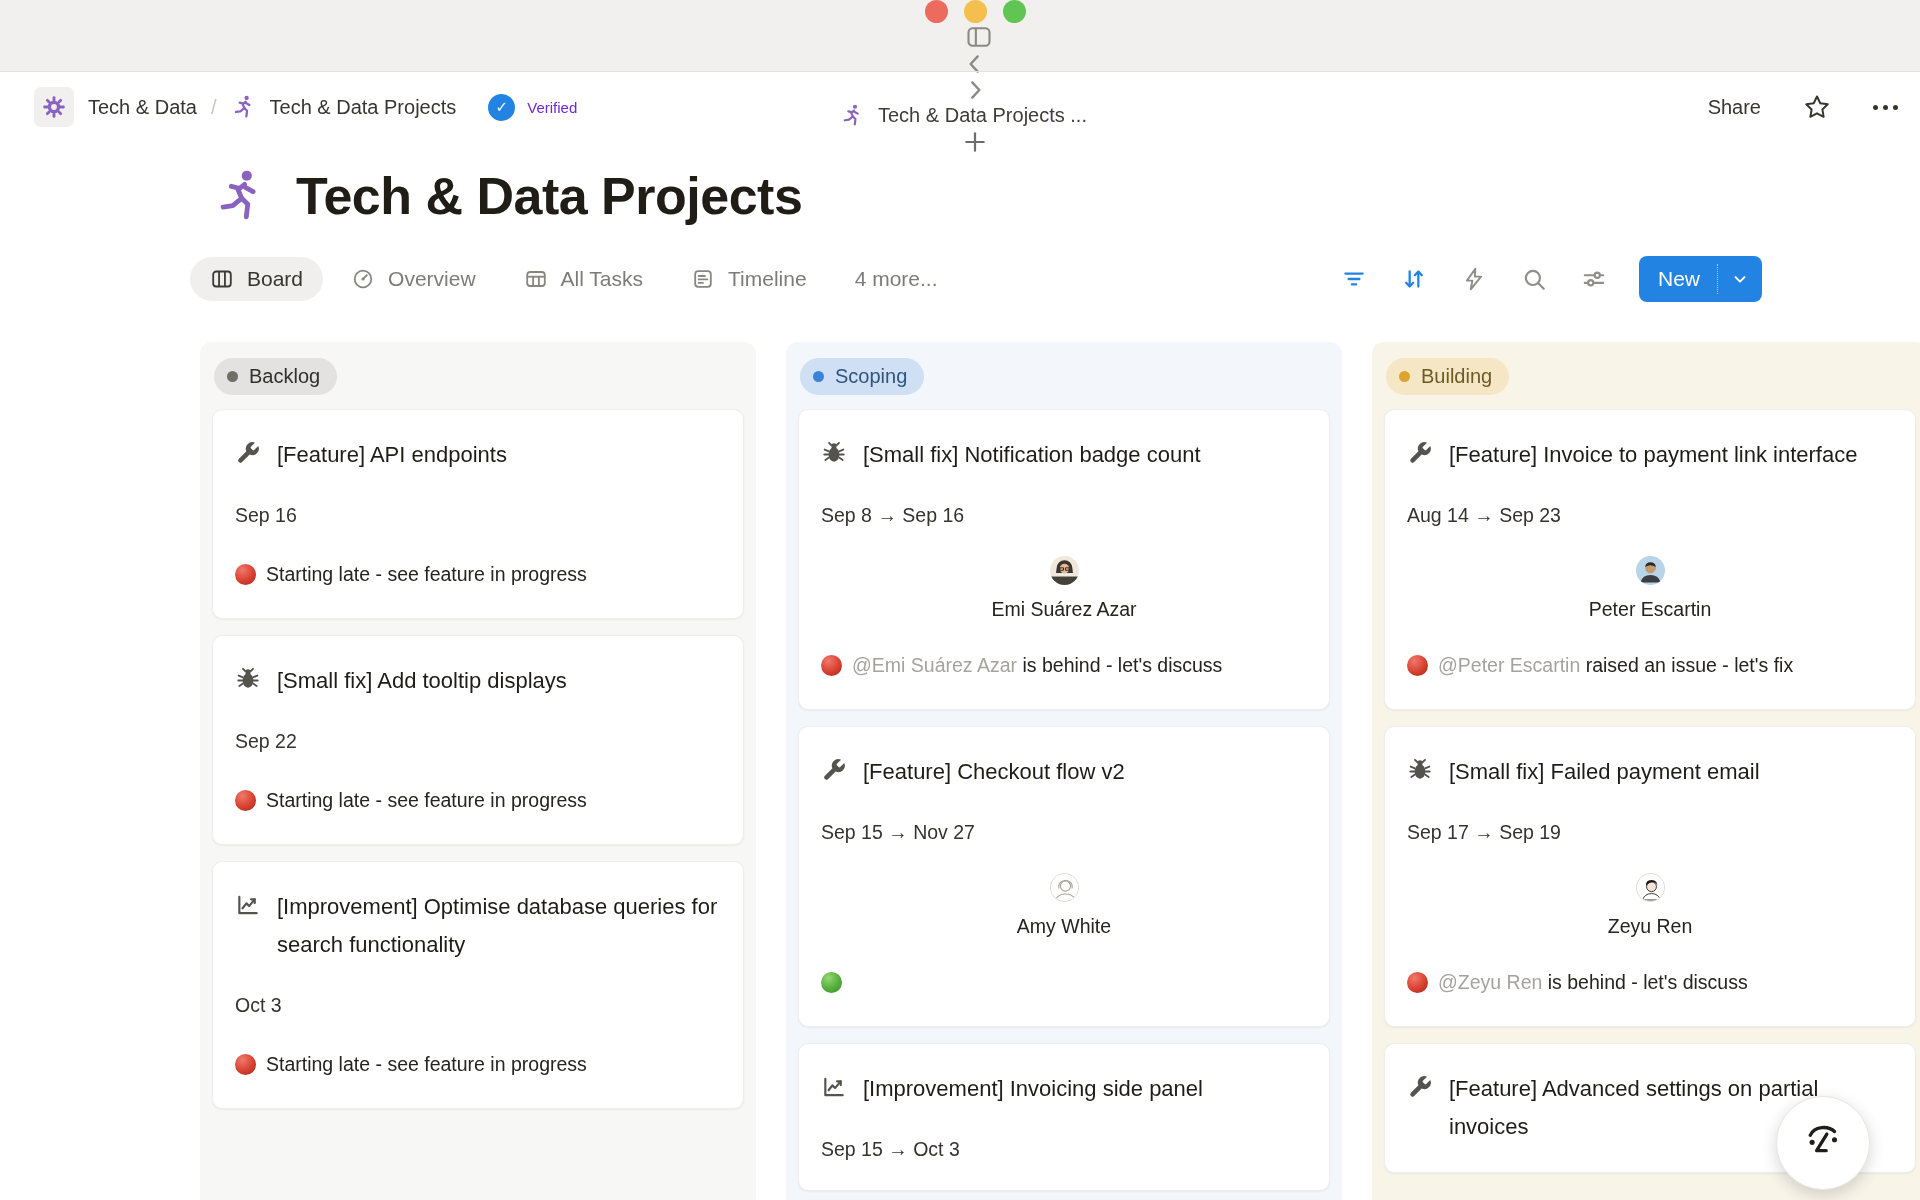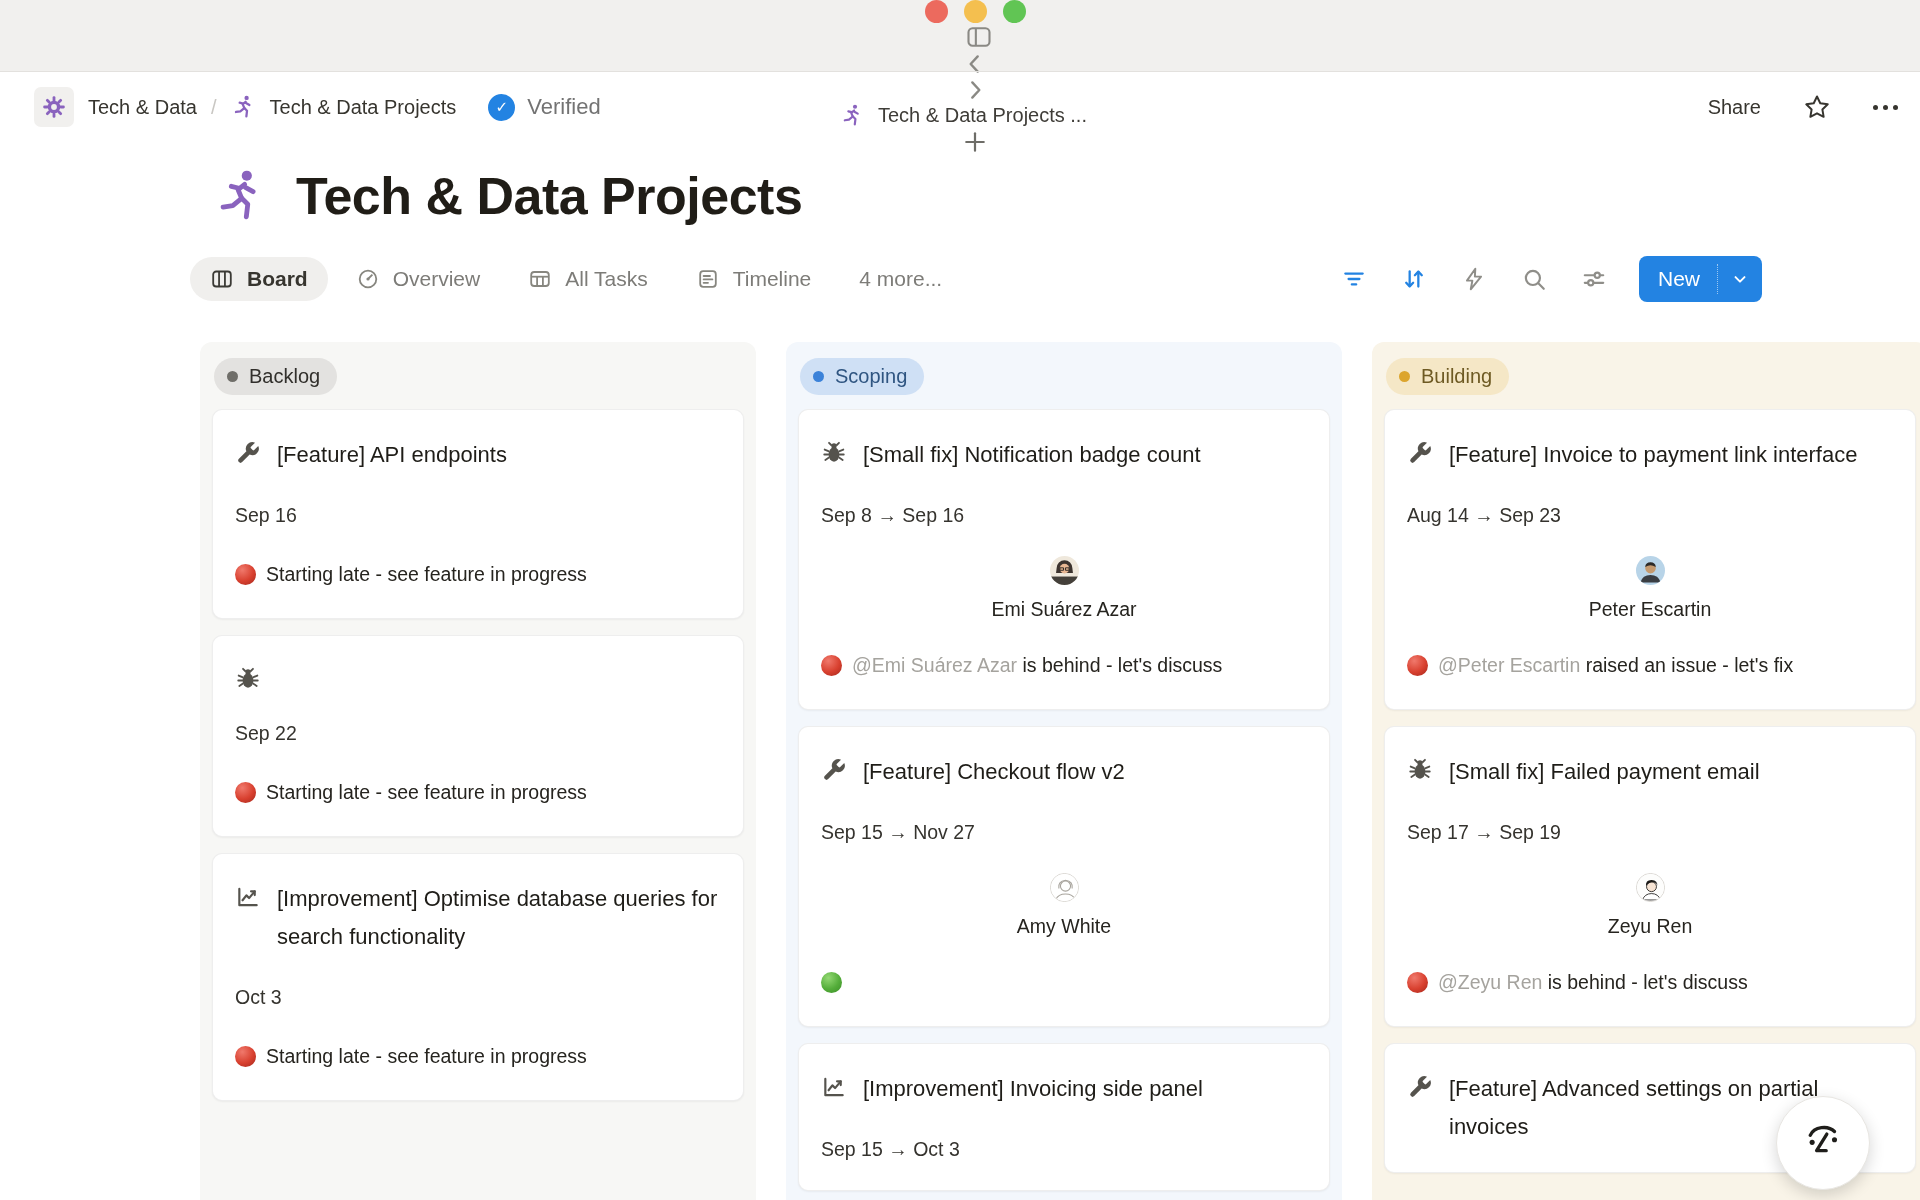--- a/index.html
+++ b/index.html
@@ -20,36 +20,36 @@
   .newtab { margin-left:30px; color:#6e6d68; display:flex; align-items:center; }
 
   
   .crumbs { height:70px; display:flex; align-items:center; padding:0 22px 0 34px; background:#fff; }
   .crumb-iconbox { width:40px; height:40px; border-radius:7px; background:#f1f0ee; display:flex; align-items:center; justify-content:center; }
   .crumb-label { font-size:20px; color:#37352f; margin-left:14px; white-space:nowrap; }
   .crumb-slash { color:#c9c7c3; font-size:20px; margin:0 14px; }
   .crumb-page { display:flex; align-items:center; gap:13px; }
   .verified { display:flex; align-items:center; gap:12px; margin-left:32px; }
   .verified-badge { width:27px; height:27px; border-radius:50%; background:#2383e2; color:#fff; display:flex; align-items:center; justify-content:center; font-size:15px; font-weight:700; }
-  .verified-label { font-size:22px; color:#737373; }
+  .verified-label { font-size:15px; color:#6d28d9; }
   .crumbs .spacer { flex:1; }
   .share-btn { font-size:20px; color:#37352f; }
   .icon-btn { display:flex; align-items:center; color:#37352f; margin-left:42px; }
   .dots3 { display:flex; gap:5px; }
   .dots3 i { width:5px; height:5px; border-radius:50%; background:#37352f; display:block; }
 
   
   .title-row { margin:24px 0 0 212px; display:flex; align-items:center; gap:26px; }
   .page-title { font-size:52px; font-weight:700; color:#201d17; letter-spacing:-0.5px; }
 
   
   .views-row { margin:30px 158px 0 190px; display:flex; align-items:center; }
   .view-item { display:flex; align-items:center; gap:13px; padding:10px 20px; border-radius:26px; font-size:21px; color:#7d7c78; cursor:default; }
   .view-item + .view-item { margin-left:8px; }
-  .view-item.active { background:#f0efed; color:#37352f; font-weight:700; }
+  .view-item.active { background:#f0efed; color:#37352f; font-weight:400; }
   .views-right { margin-left:auto; display:flex; align-items:center;text-align:right; }
   .tool-icon { display:flex; align-items:center; margin-left:34px; }
   .new-btn { margin-left:32px; height:46px; border-radius:8px; display:flex; align-items:stretch; color:#fff; overflow:hidden; background:#2383e2; }
   .new-label { display:flex; align-items:center; padding:0 17px 0 19px; font-size:21px; font-weight:500; }
   .new-divider { width:0; border-left:1px dotted rgba(255,255,255,0.55); margin:8px 0; }
   .new-caret { display:flex; align-items:center; padding:0 13px; }
 
   
   .board { margin:40px 0 0 200px; display:flex; gap:30px; align-items:flex-start; height:900px; }
   .column { width:556px; border-radius:12px; padding:12px; flex-shrink:0; min-height:1000px; }
@@ -317,20 +317,21 @@
                   <path d="M6.6 13.4 L3 13.4"></path>
                   <path d="M7 16.4 L4 18.4"></path>
                   <path d="M17.2 10.2 L20.6 8.8"></path>
                   <path d="M17.4 13.4 L21 13.4"></path>
                   <path d="M17 16.4 L20 18.4"></path>
                 </g>
                 <circle cx="12" cy="5.6" r="2.5" fill="#55534d"></circle>
                 <ellipse cx="12" cy="13.4" rx="5.1" ry="6.6" fill="#55534d"></ellipse>
               </svg>
           </span>
+          <span class="card-title">[Small fix] Add tooltip displays</span>
         </div>
         <div class="card-date">Sep 22</div>
         <div class="card-status"><span class="status-dot dot-red"></span><span class="status-mention"></span><span>Starting late - see feature in progress</span></div>
       </div>
 
       <div class="card">
         <div class="card-title-row">
           <span class="card-icon">
             <svg width="26" height="26" viewBox="0 0 24 24" fill="none" stroke="#55534d" stroke-width="2" stroke-linecap="round" stroke-linejoin="round">
                 <path d="M4 4.5 V19.5 H20"></path>

